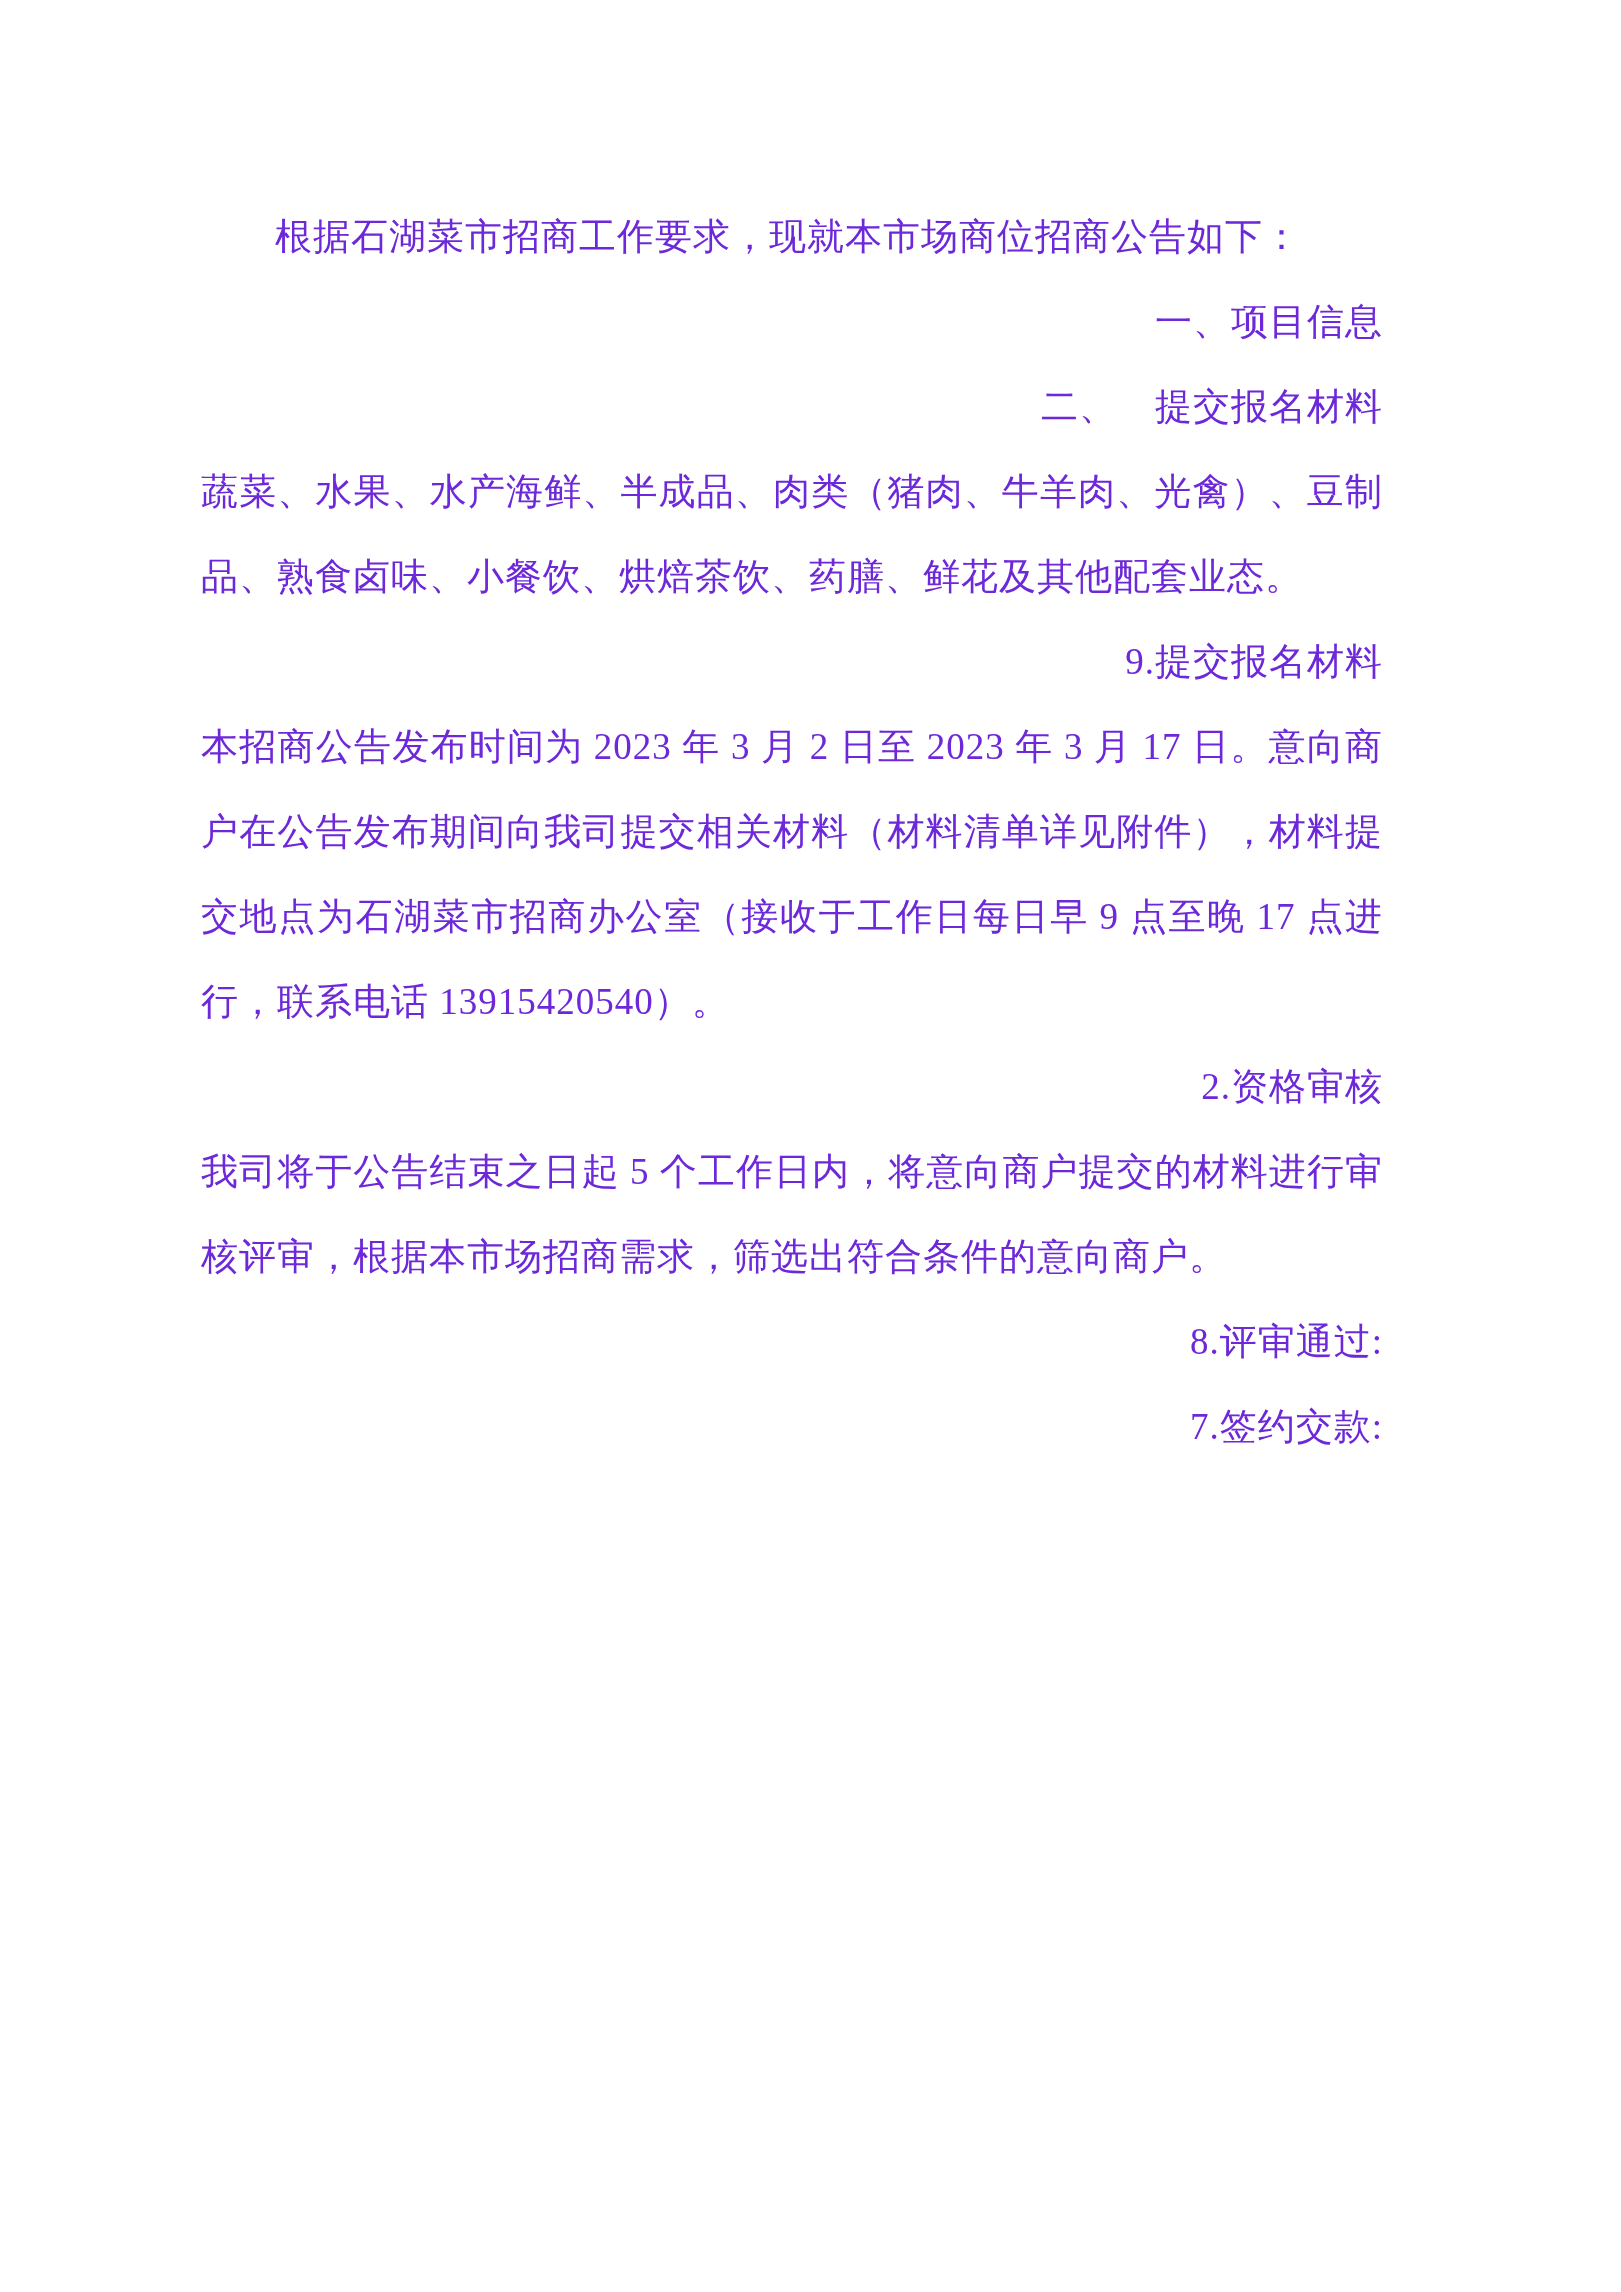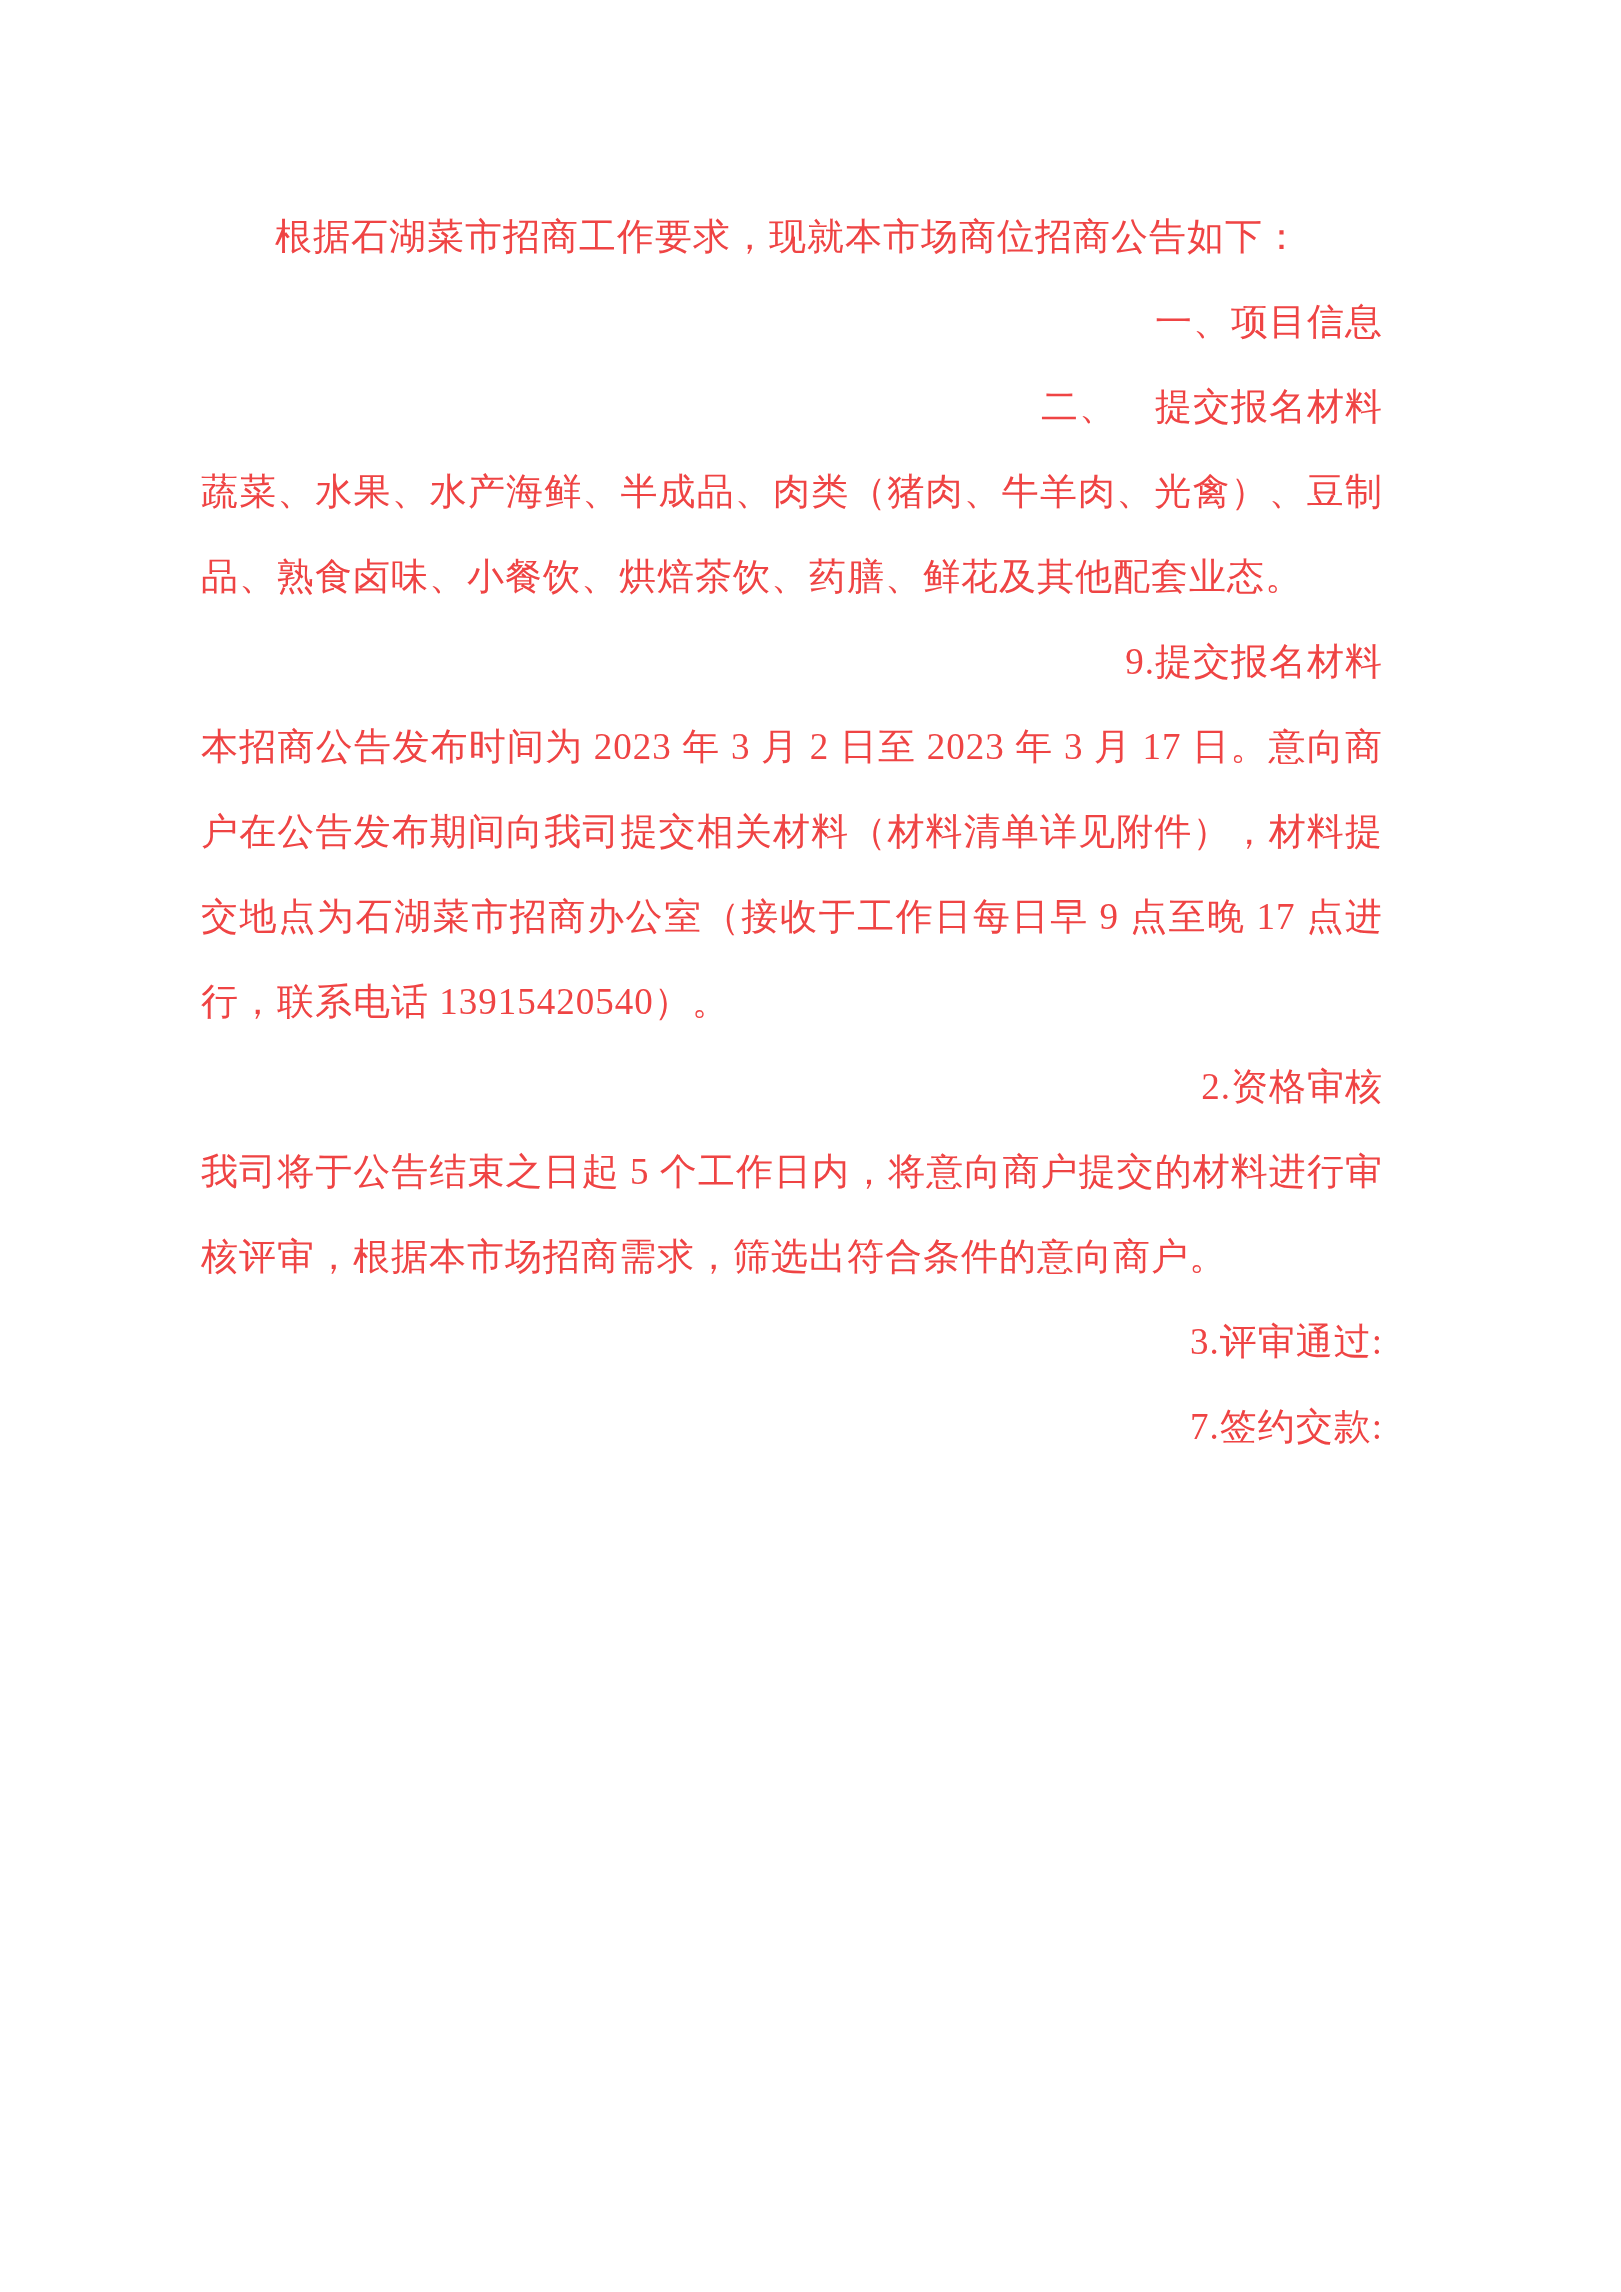--- a/index.html
+++ b/index.html
@@ -6,21 +6,21 @@
     margin: 0;
     padding: 0;
     background: #888888;
   }
   .page {
     position: relative;
     width: 1621px;
     height: 2293px;
     margin: 0 auto;
     background: #ffffff;
-    color: #ef4444;
+    color: #6d28d9;
     font-family: "Liberation Serif", "DejaVu Serif", serif;
     overflow: hidden;
   }
   .content {
     position: absolute;
     left: 201px;
     top: 194px;
     width: 1182px;
   }
   .para, .heading, .subheading {
@@ -63,20 +63,20 @@
 
 
     <p class="subheading">9.提交报名材料</p>
 
     <p class="para">本招商公告发布时间为 2023 年 3 月 2 日至 2023 年 3 月 17 日。意向商户在公告发布期间向我司提交相关材料（材料清单详见附件），材料提交地点为石湖菜市招商办公室（接收于工作日每日早 9 点至晚 17 点进行，联系电话 13915420540）。</p>
 
     <p class="subheading">2.资格审核</p>
 
     <p class="para">我司将于公告结束之日起 5 个工作日内，将意向商户提交的材料进行审核评审，根据本市场招商需求，筛选出符合条件的意向商户。</p>
 
-    <p class="subheading">3.评审通过:</p>
+    <p class="subheading">8.评审通过:</p>
 
 
     <p class="subheading">7.签约交款:</p>
 
   </div>
 </div>
 
 
 </body></html>

